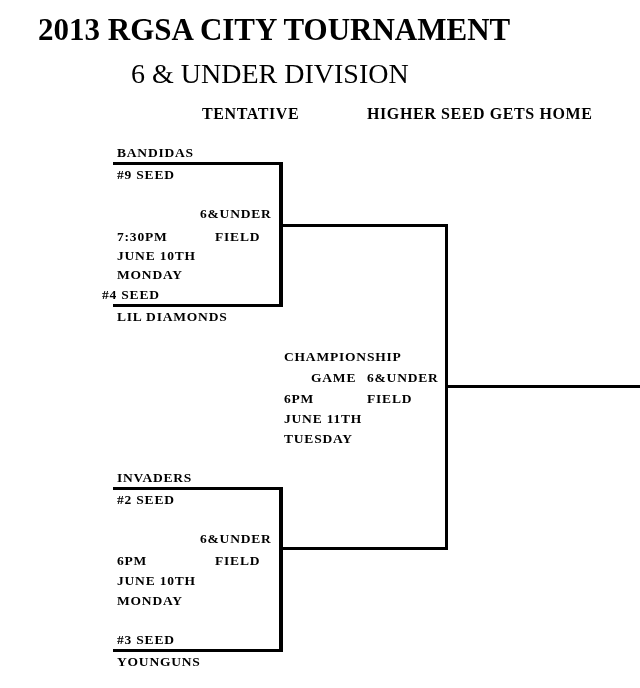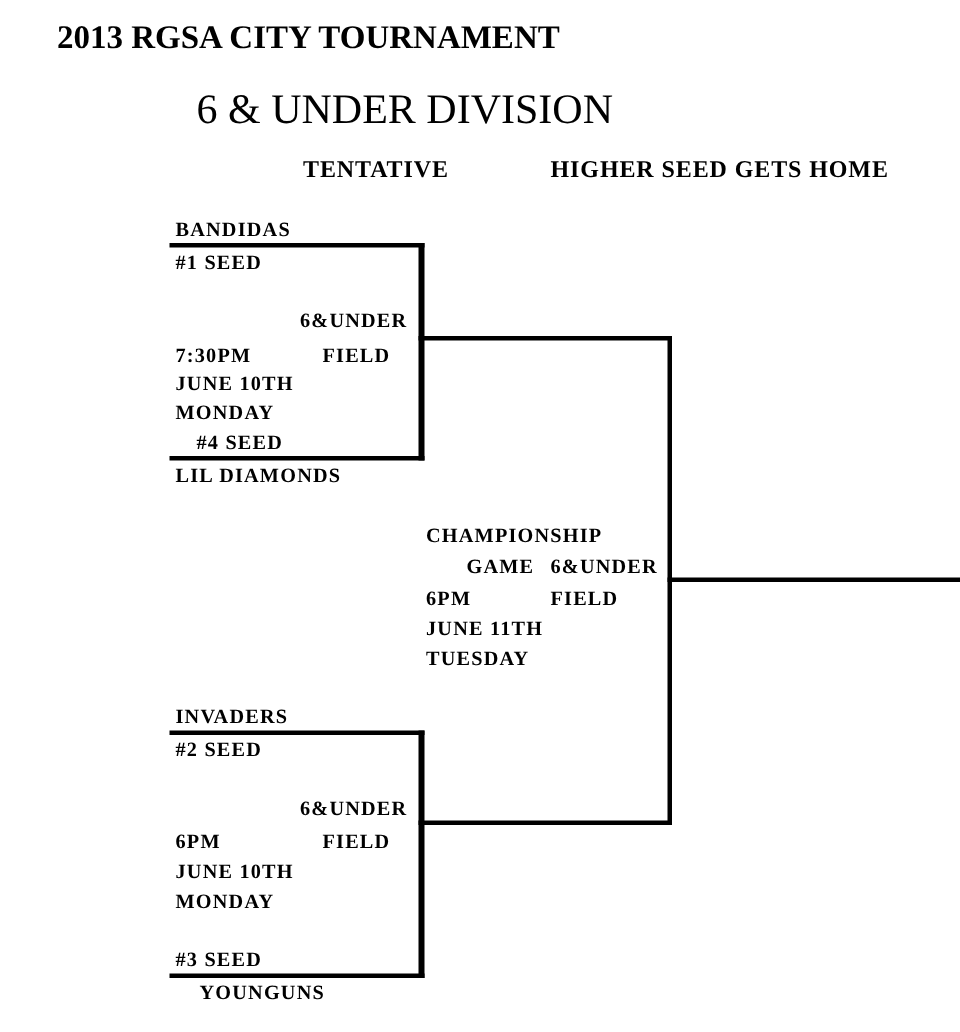--- a/index.html
+++ b/index.html
@@ -1,59 +1,59 @@
 <!DOCTYPE html>
 <html><head>
 <meta charset="utf-8">
 <style>
   html, body { margin: 0; padding: 0; background: #ffffff; }
   body { width: 640px; height: 688px; position: relative; overflow: hidden; font-family: "Liberation Serif", "DejaVu Serif", serif; color: #000; }
   .abs { position: absolute; white-space: nowrap; }
-  .title { font-weight: bold; font-size: 22px; left: 38px; top: 12px; letter-spacing: 0px; text-align: center; }
+  .title { font-weight: bold; font-size: 31px; left: 38px; top: 12px; letter-spacing: 0px; text-align: center; }
   .subtitle { font-size: 28px; left: 90px; top: 58px; margin-left: 41px; }
   .note { font-weight: bold; font-size: 16px; letter-spacing: 0.6px; }
   .lbl { font-weight: bold; font-size: 13.5px; letter-spacing: 0.8px; line-height: 20px; }
   .line { position: absolute; background: #000; }
 </style>
 </head>
 <body>
 
 <div class="abs title">2013 RGSA CITY TOURNAMENT</div>
 <div class="abs subtitle">6 &amp; UNDER DIVISION</div>
 <div class="abs note" style="left:202px; top:105px;">TENTATIVE</div>
 <div class="abs note" style="left:367px; top:105px;text-align:center;">HIGHER SEED GETS HOME</div>
 
 <div>
   <div class="abs lbl" style="left:117px; top:143px;">BANDIDAS</div>
   <div class="line" style="left:113px; top:162px; width:170px; height:3px;"></div>
-  <div class="abs lbl" style="left:117px; top:165px;">#1 SEED</div>
+  <div class="abs lbl" style="left:117px; top:165px;">#9 SEED</div>
   <div class="abs lbl" style="left:200px; top:204px;">6&amp;UNDER</div>
   <div class="abs lbl" style="left:117px; top:227px;">7:30PM</div>
   <div class="abs lbl" style="left:215px; top:227px;">FIELD</div>
   <div class="abs lbl" style="left:117px; top:246px;">JUNE 10TH</div>
   <div class="abs lbl" style="left:117px; top:265px;">MONDAY</div>
-  <div class="abs lbl" style="left:131px; top:285px;">#4 SEED</div>
+  <div class="abs lbl" style="left:102px; top:285px;">#4 SEED</div>
   <div class="line" style="left:113px; top:304px; width:170px; height:3px;"></div>
   <div class="abs lbl" style="left:117px; top:307px;">LIL DIAMONDS</div>
   <div class="line" style="left:279px; top:162px; width:4px; height:145px;"></div>
   <div class="line" style="left:279px; top:224px; width:169px; height:3px;"></div>
 </div>
 
 <div>
   <div class="abs lbl" style="left:117px; top:468px;">INVADERS</div>
   <div class="line" style="left:113px; top:487px; width:170px; height:3px;"></div>
   <div class="abs lbl" style="left:117px; top:490px;">#2 SEED</div>
   <div class="abs lbl" style="left:200px; top:529px;">6&amp;UNDER</div>
   <div class="abs lbl" style="left:117px; top:551px;">6PM</div>
   <div class="abs lbl" style="left:215px; top:551px;">FIELD</div>
   <div class="abs lbl" style="left:117px; top:571px;">JUNE 10TH</div>
   <div class="abs lbl" style="left:117px; top:591px;">MONDAY</div>
   <div class="abs lbl" style="left:117px; top:630px;">#3 SEED</div>
   <div class="line" style="left:113px; top:649px; width:170px; height:3px;"></div>
-  <div class="abs lbl" style="left:133px; top:652px;">YOUNGUNS</div>
+  <div class="abs lbl" style="left:117px; top:652px;">YOUNGUNS</div>
   <div class="line" style="left:279px; top:487px; width:4px; height:165px;"></div>
   <div class="line" style="left:279px; top:547px; width:169px; height:3px;"></div>
 </div>
 
 <div>
   <div class="line" style="left:445px; top:224px; width:3px; height:326px;"></div>
   <div class="line" style="left:445px; top:385px; width:195px; height:3px;"></div>
   <div class="abs lbl" style="left:284px; top:347px;">CHAMPIONSHIP</div>
   <div class="abs lbl" style="left:311px; top:368px;">GAME</div>
   <div class="abs lbl" style="left:367px; top:368px;">6&amp;UNDER</div>

